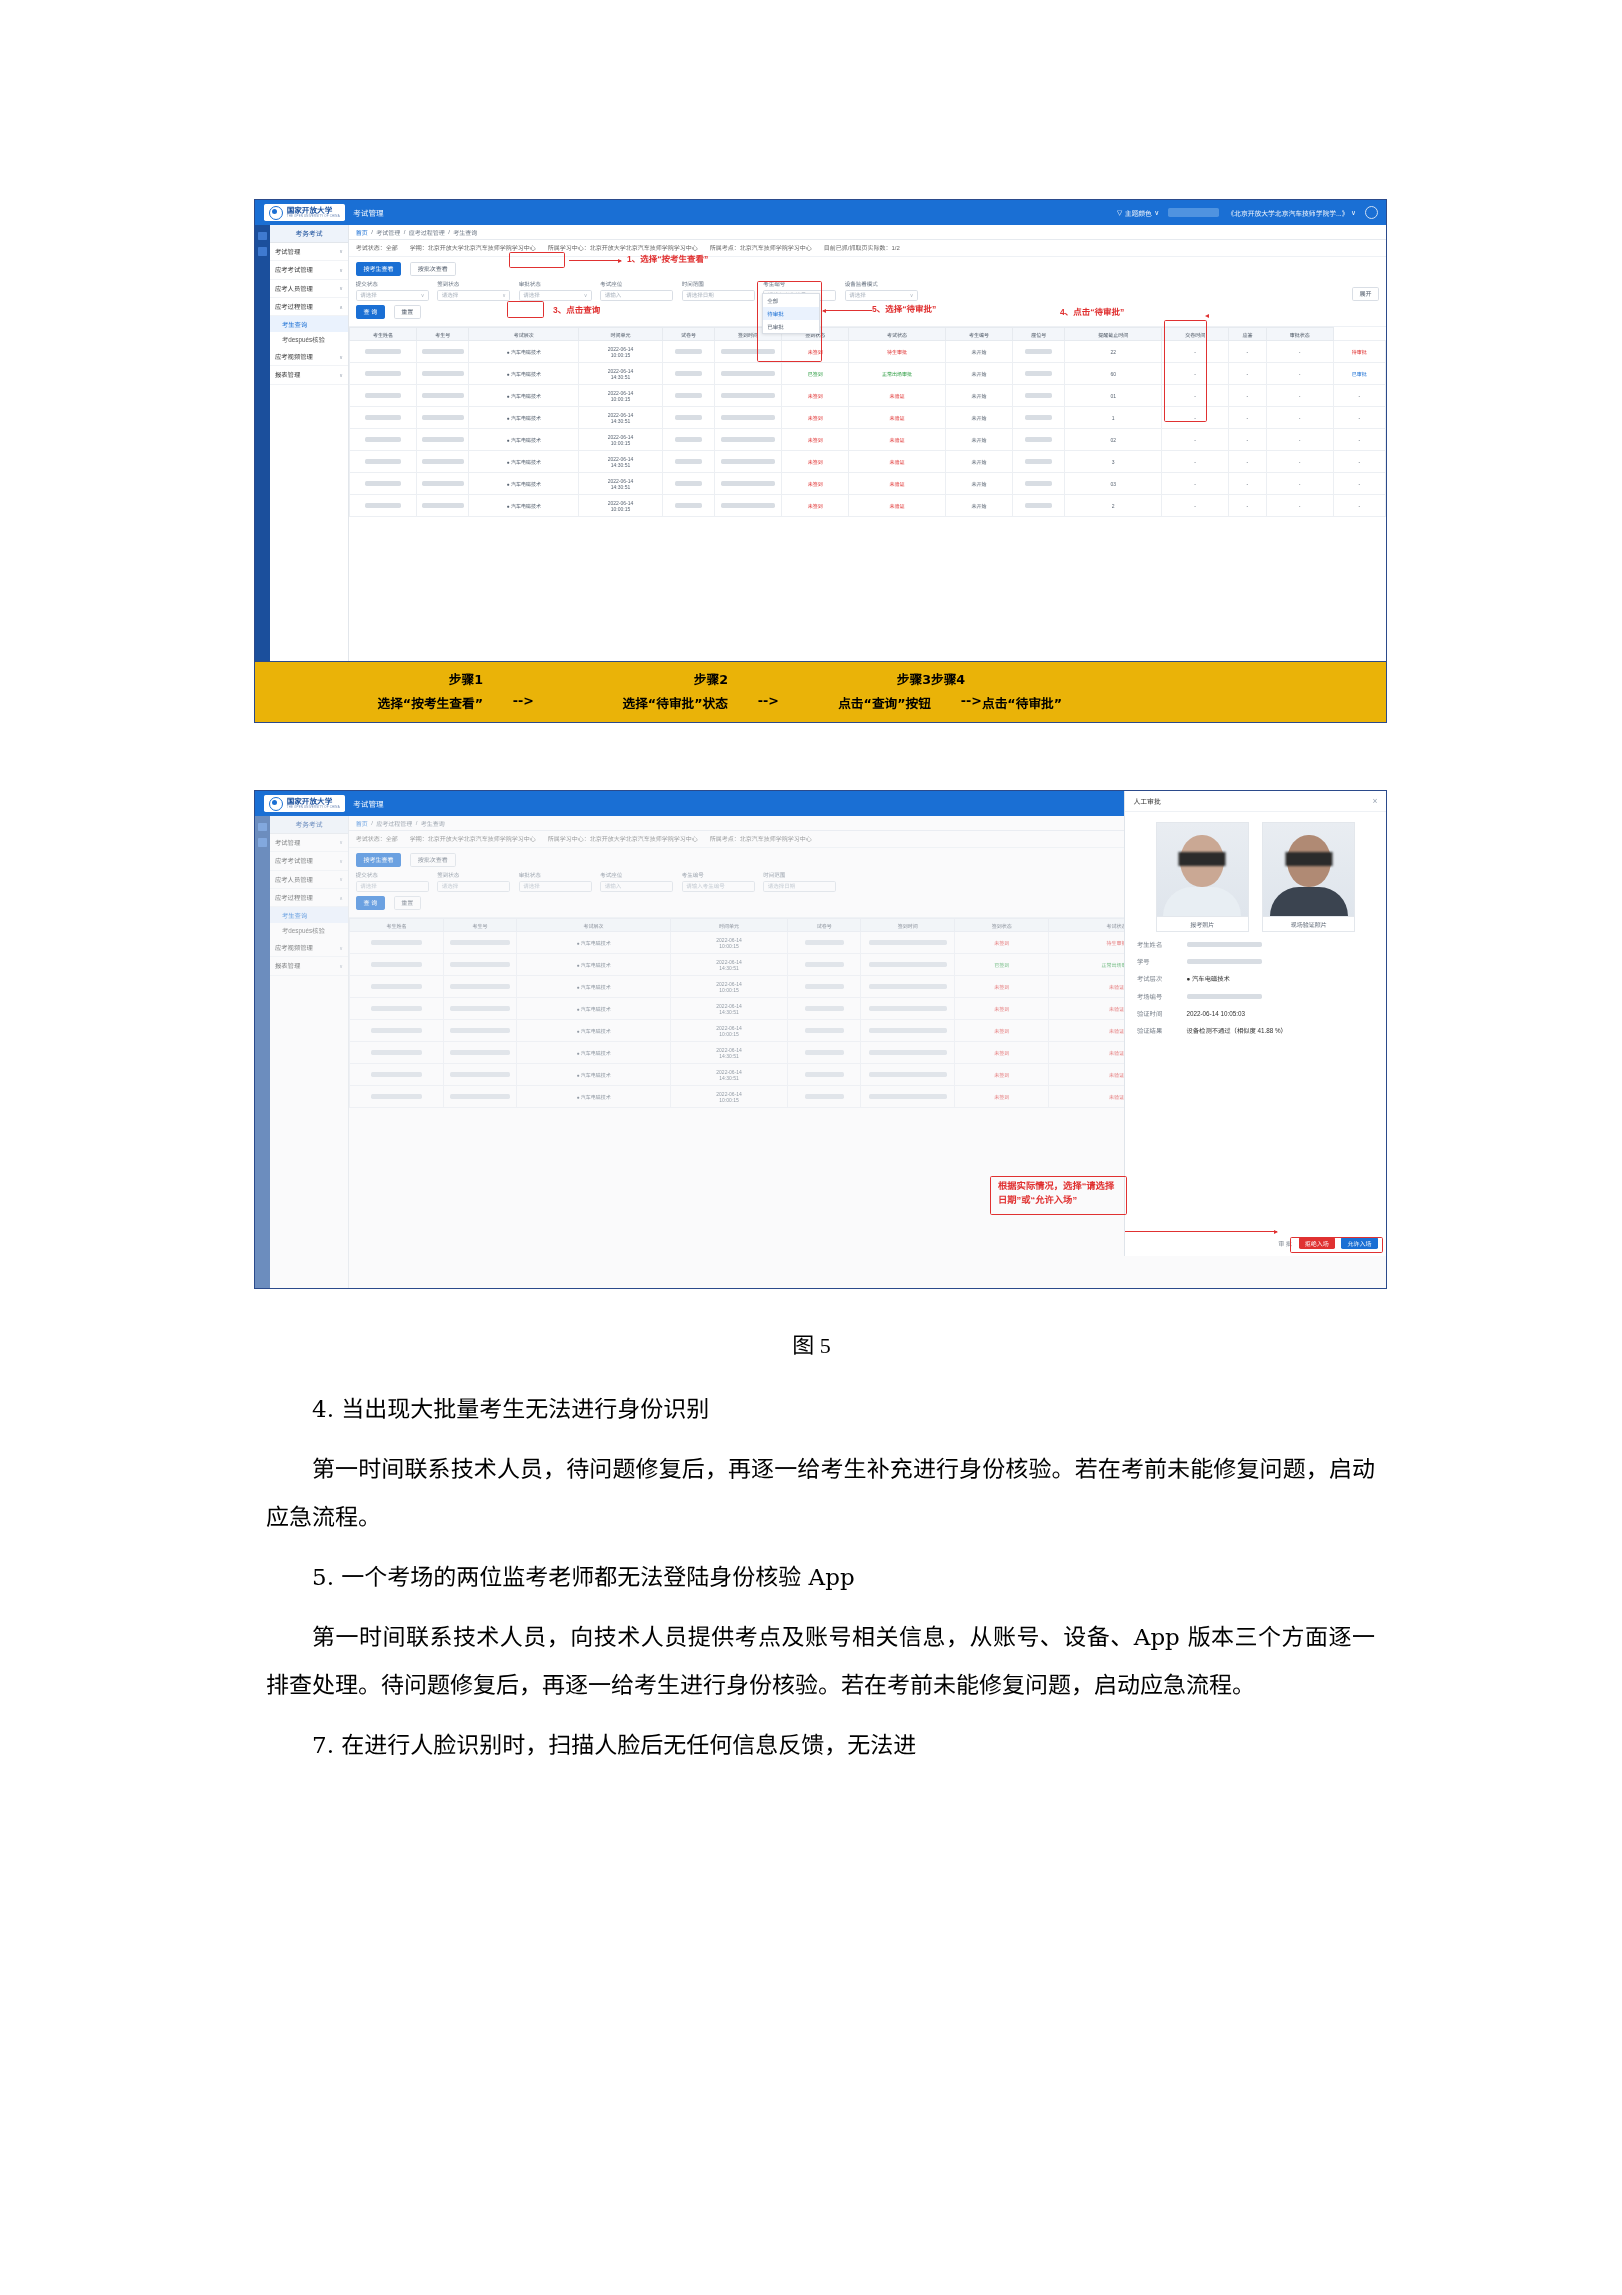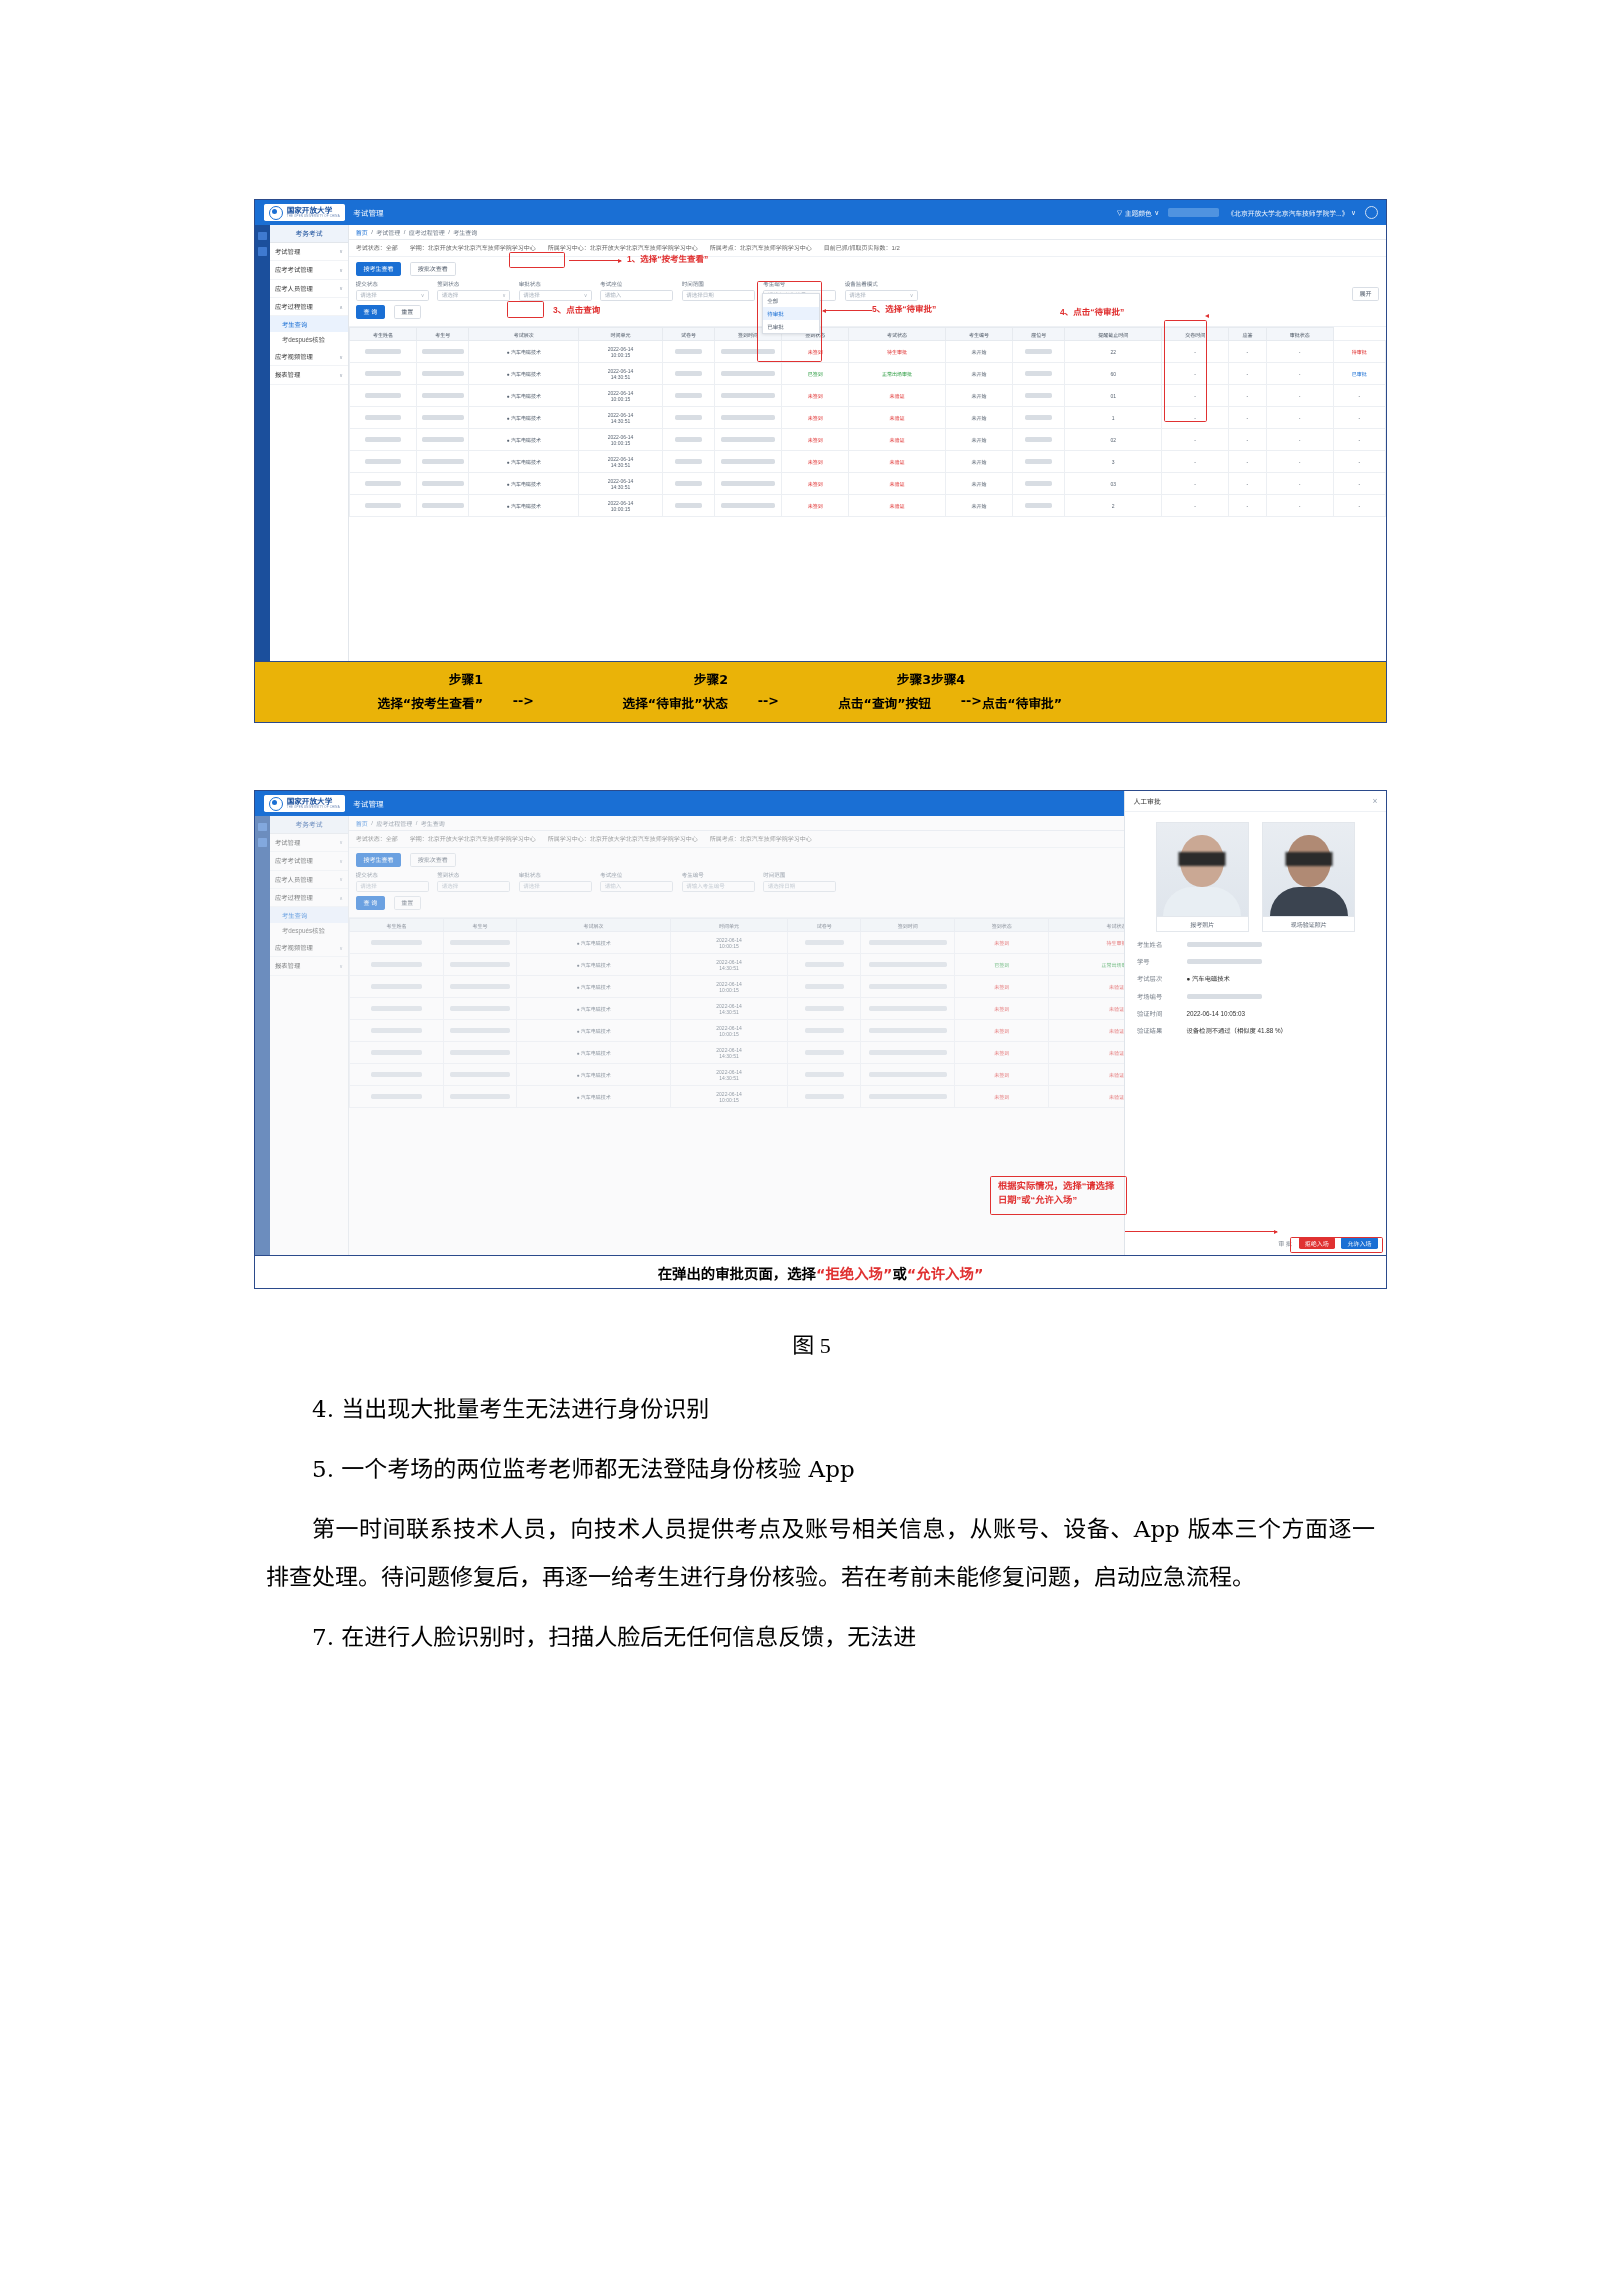--- a/index.html
+++ b/index.html
@@ -867,31 +867,26 @@
 
         <div class="modal-foot">
           <span>审 批</span>
           <span class="mbtn">拒绝入场</span>
           <span class="mbtn blue">允许入场</span>
         </div>
         <div class="box-red" style="left:165px;bottom:3.4px;width:91px;height:13.5px;"></div>
       </div>
     </div>
 
-    <div class="fig6-caption-bar">
-      <span>在弹出的审批页面，选择</span>
-      <span class="red">“拒绝入场”</span>
-      <span>或</span>
-      <span class="red">“允许入场”</span>
-    </div>
   </div>
 
   <div class="fig-caption" id="cap6">图 5</div>
 
   <div class="doc-text">
     <p>4. 当出现大批量考生无法进行身份识别</p>
+    <p>第一时间联系技术人员，待问题修复后，再逐一给考生补充进行身份核验。若在考前未能修复问题，启动应急流程。</p>
     <p>5. 一个考场的两位监考老师都无法登陆身份核验 App</p>
     <p>第一时间联系技术人员，向技术人员提供考点及账号相关信息，从账号、设备、App 版本三个方面逐一排查处理。待问题修复后，再逐一给考生进行身份核验。若在考前未能修复问题，启动应急流程。</p>
     <p>7. 在进行人脸识别时，扫描人脸后无任何信息反馈，无法进</p>
   </div>
 
 </div>
 
 
 </body></html>

